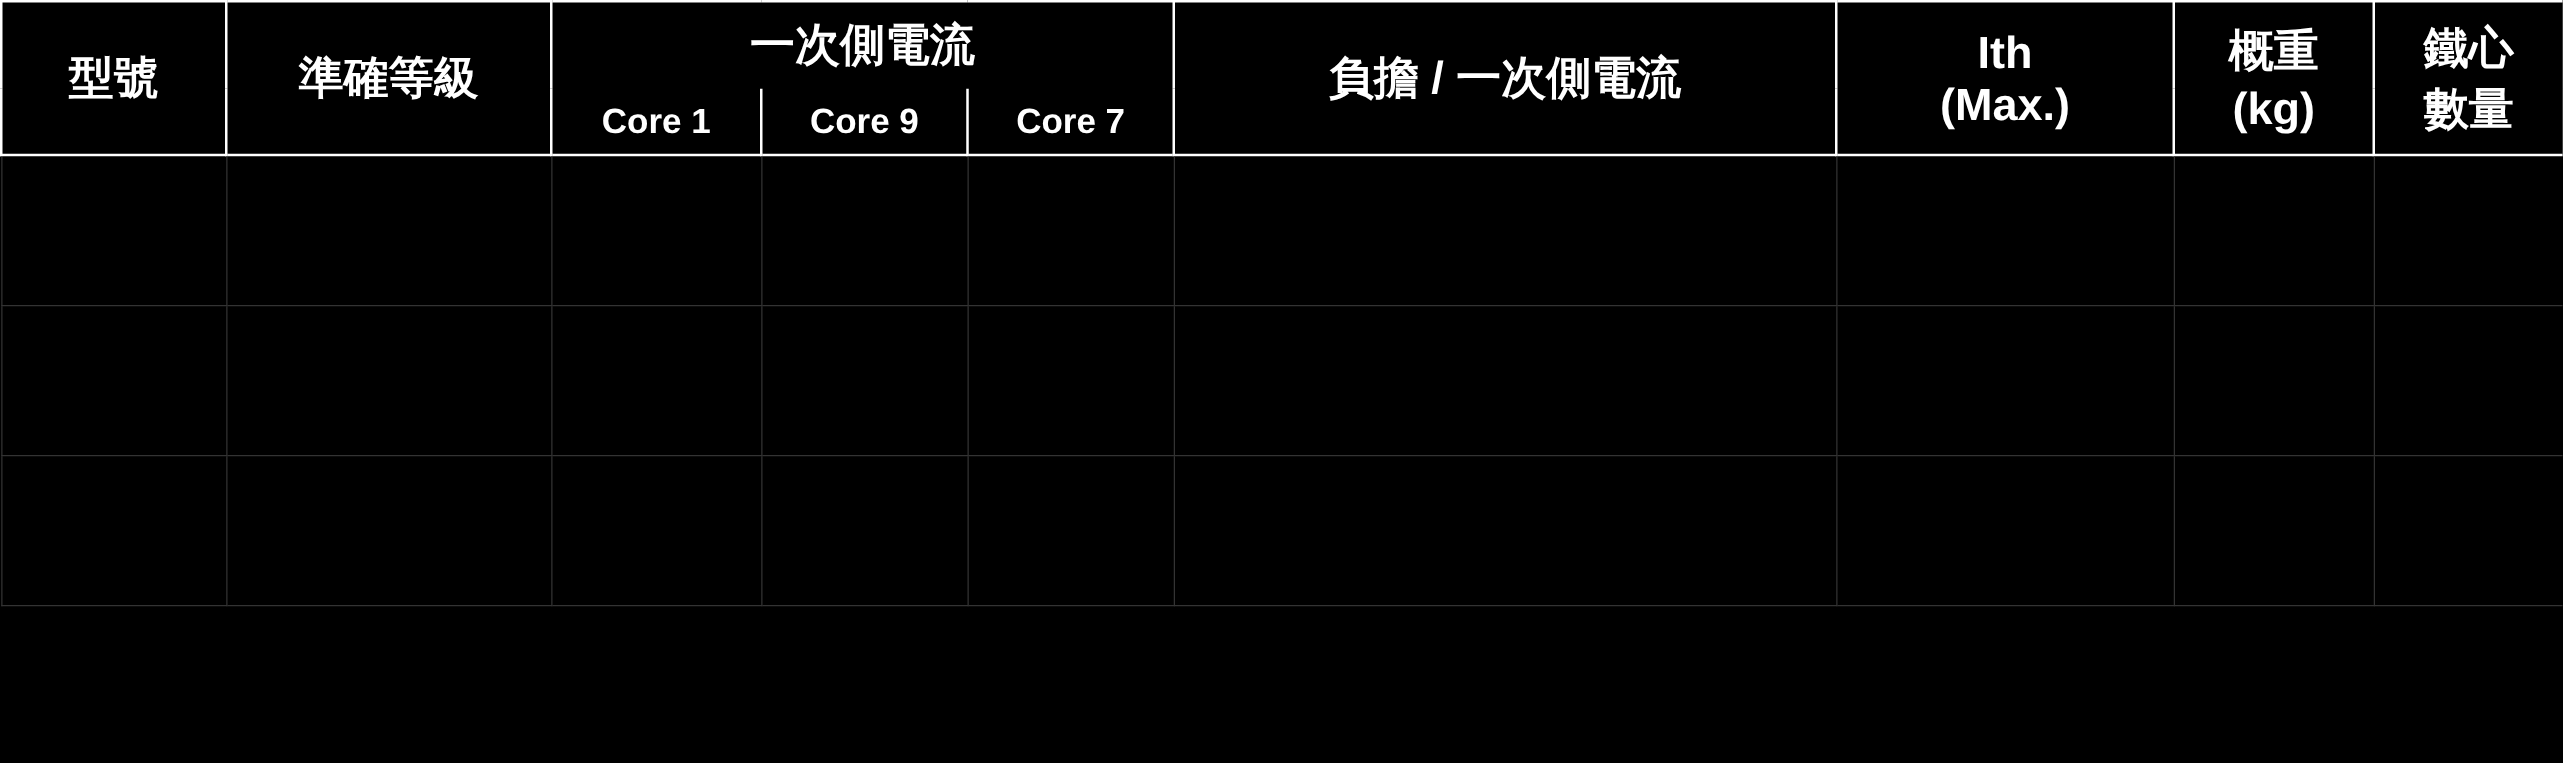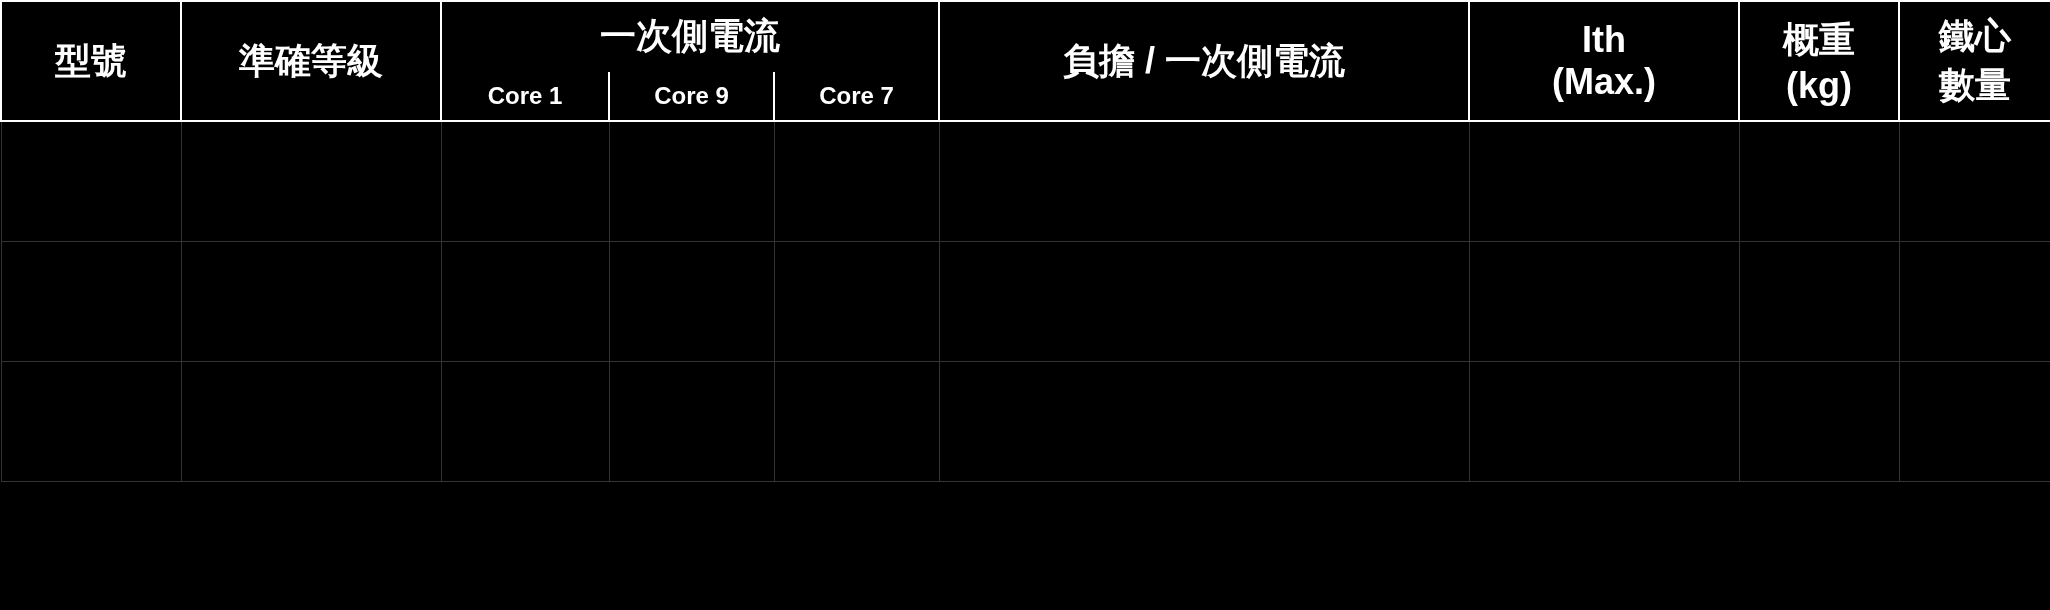--- a/index.html
+++ b/index.html
@@ -54,21 +54,21 @@
     .col-ith { width: 270px; }
     .col-weight { width: 160px; }
     .col-iron { width: 152px; }
 
     .header-secondary {
       border-bottom: none !important;
     }
 
     .subheader-row th {
       border-top: none !important;
-      font-size: 24px;
+      font-size: 28px;
     }
 
     .data-row td {
       height: 120px;
       background-color: #000;
     }
   </style>
 </head>
 <body>
 

